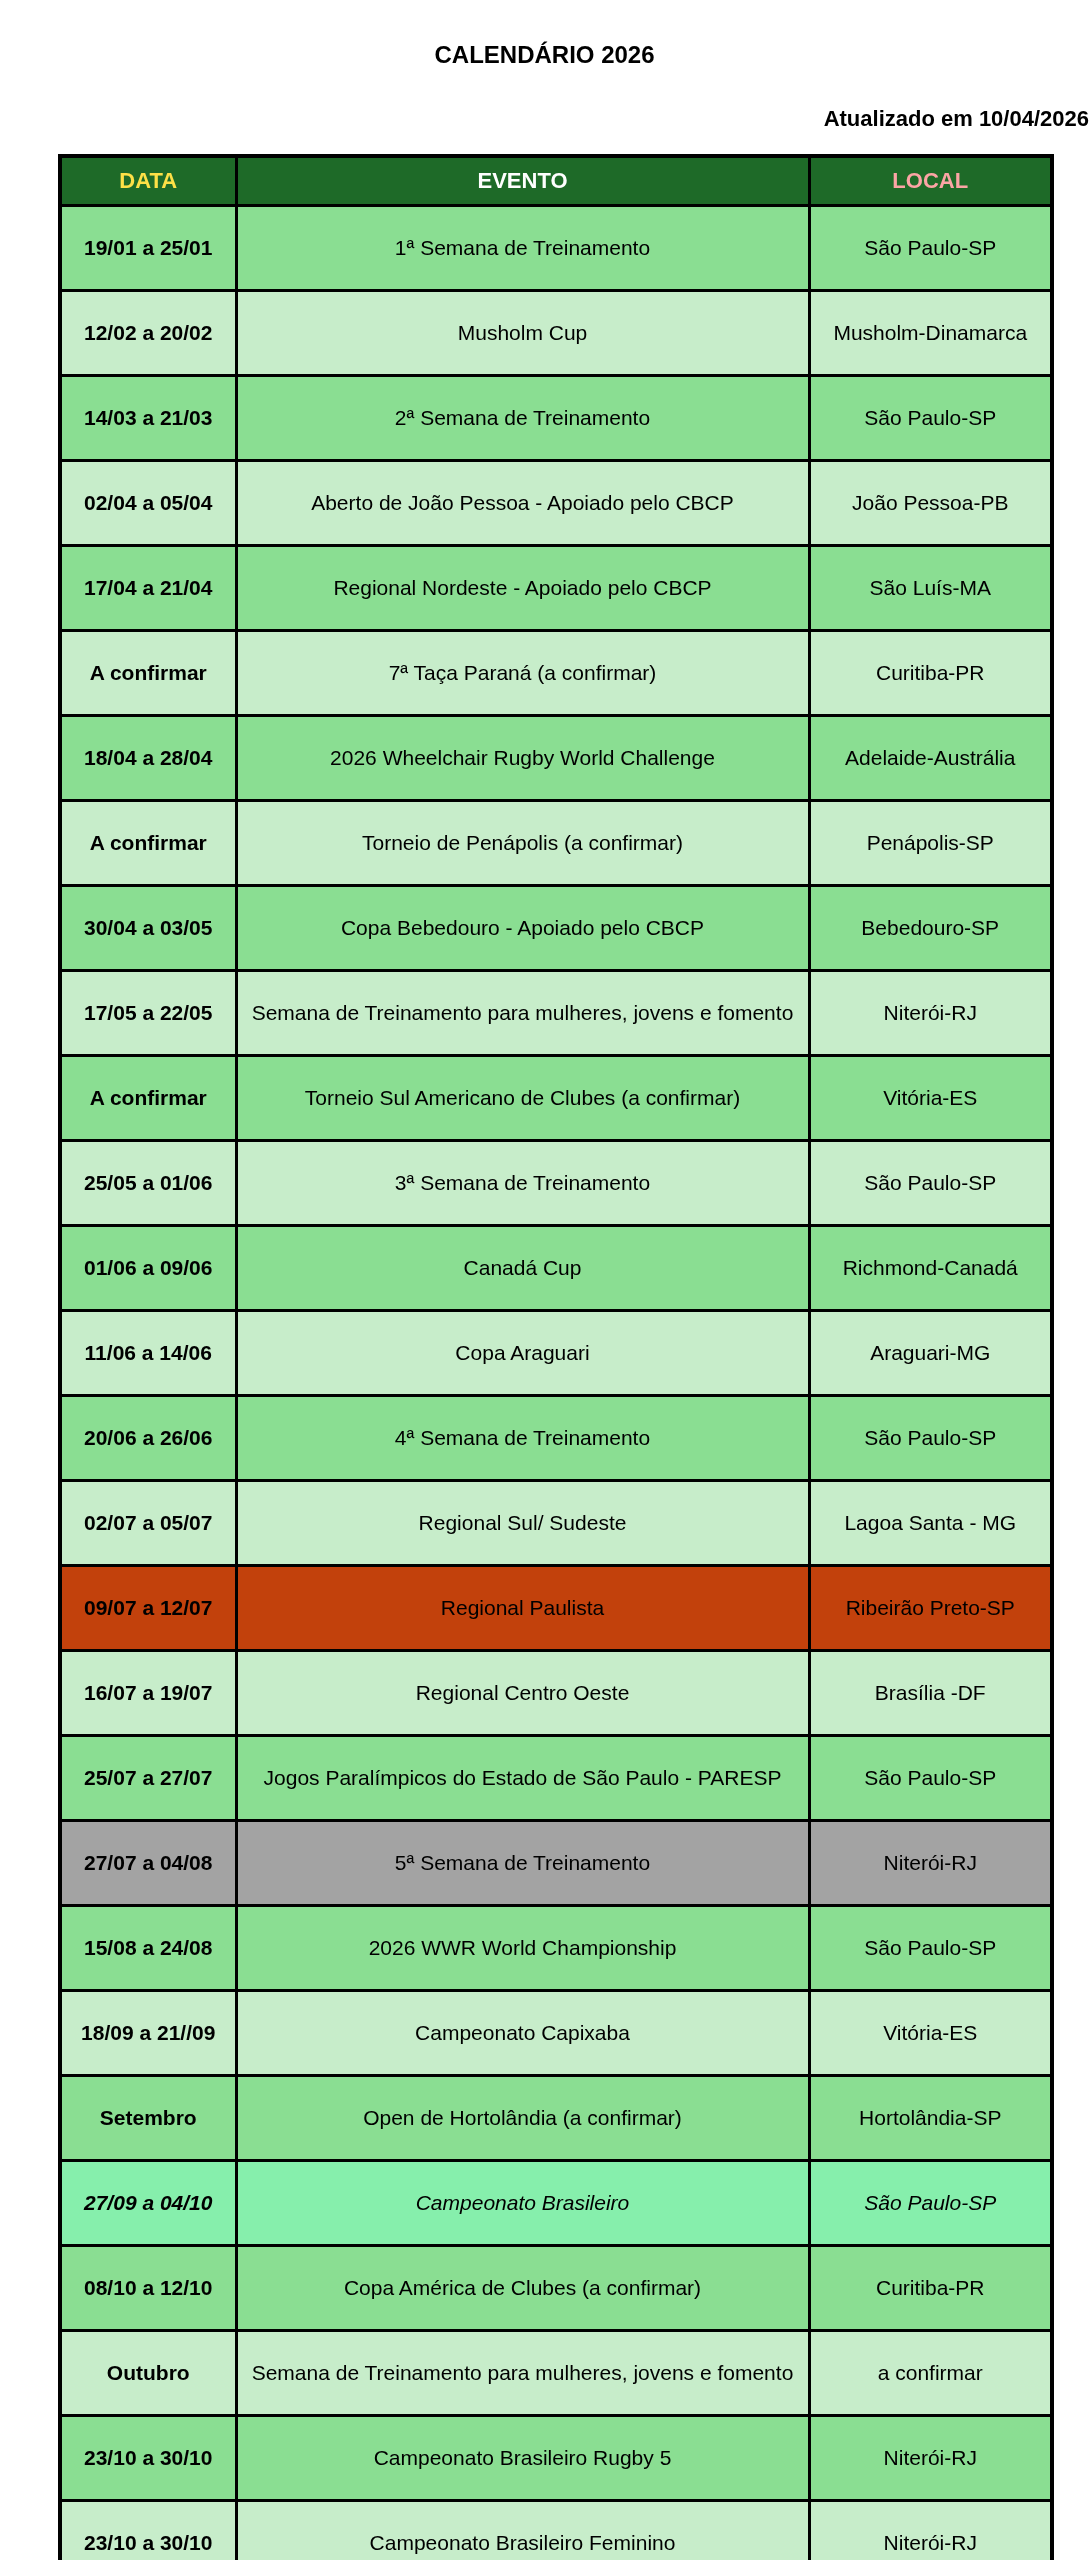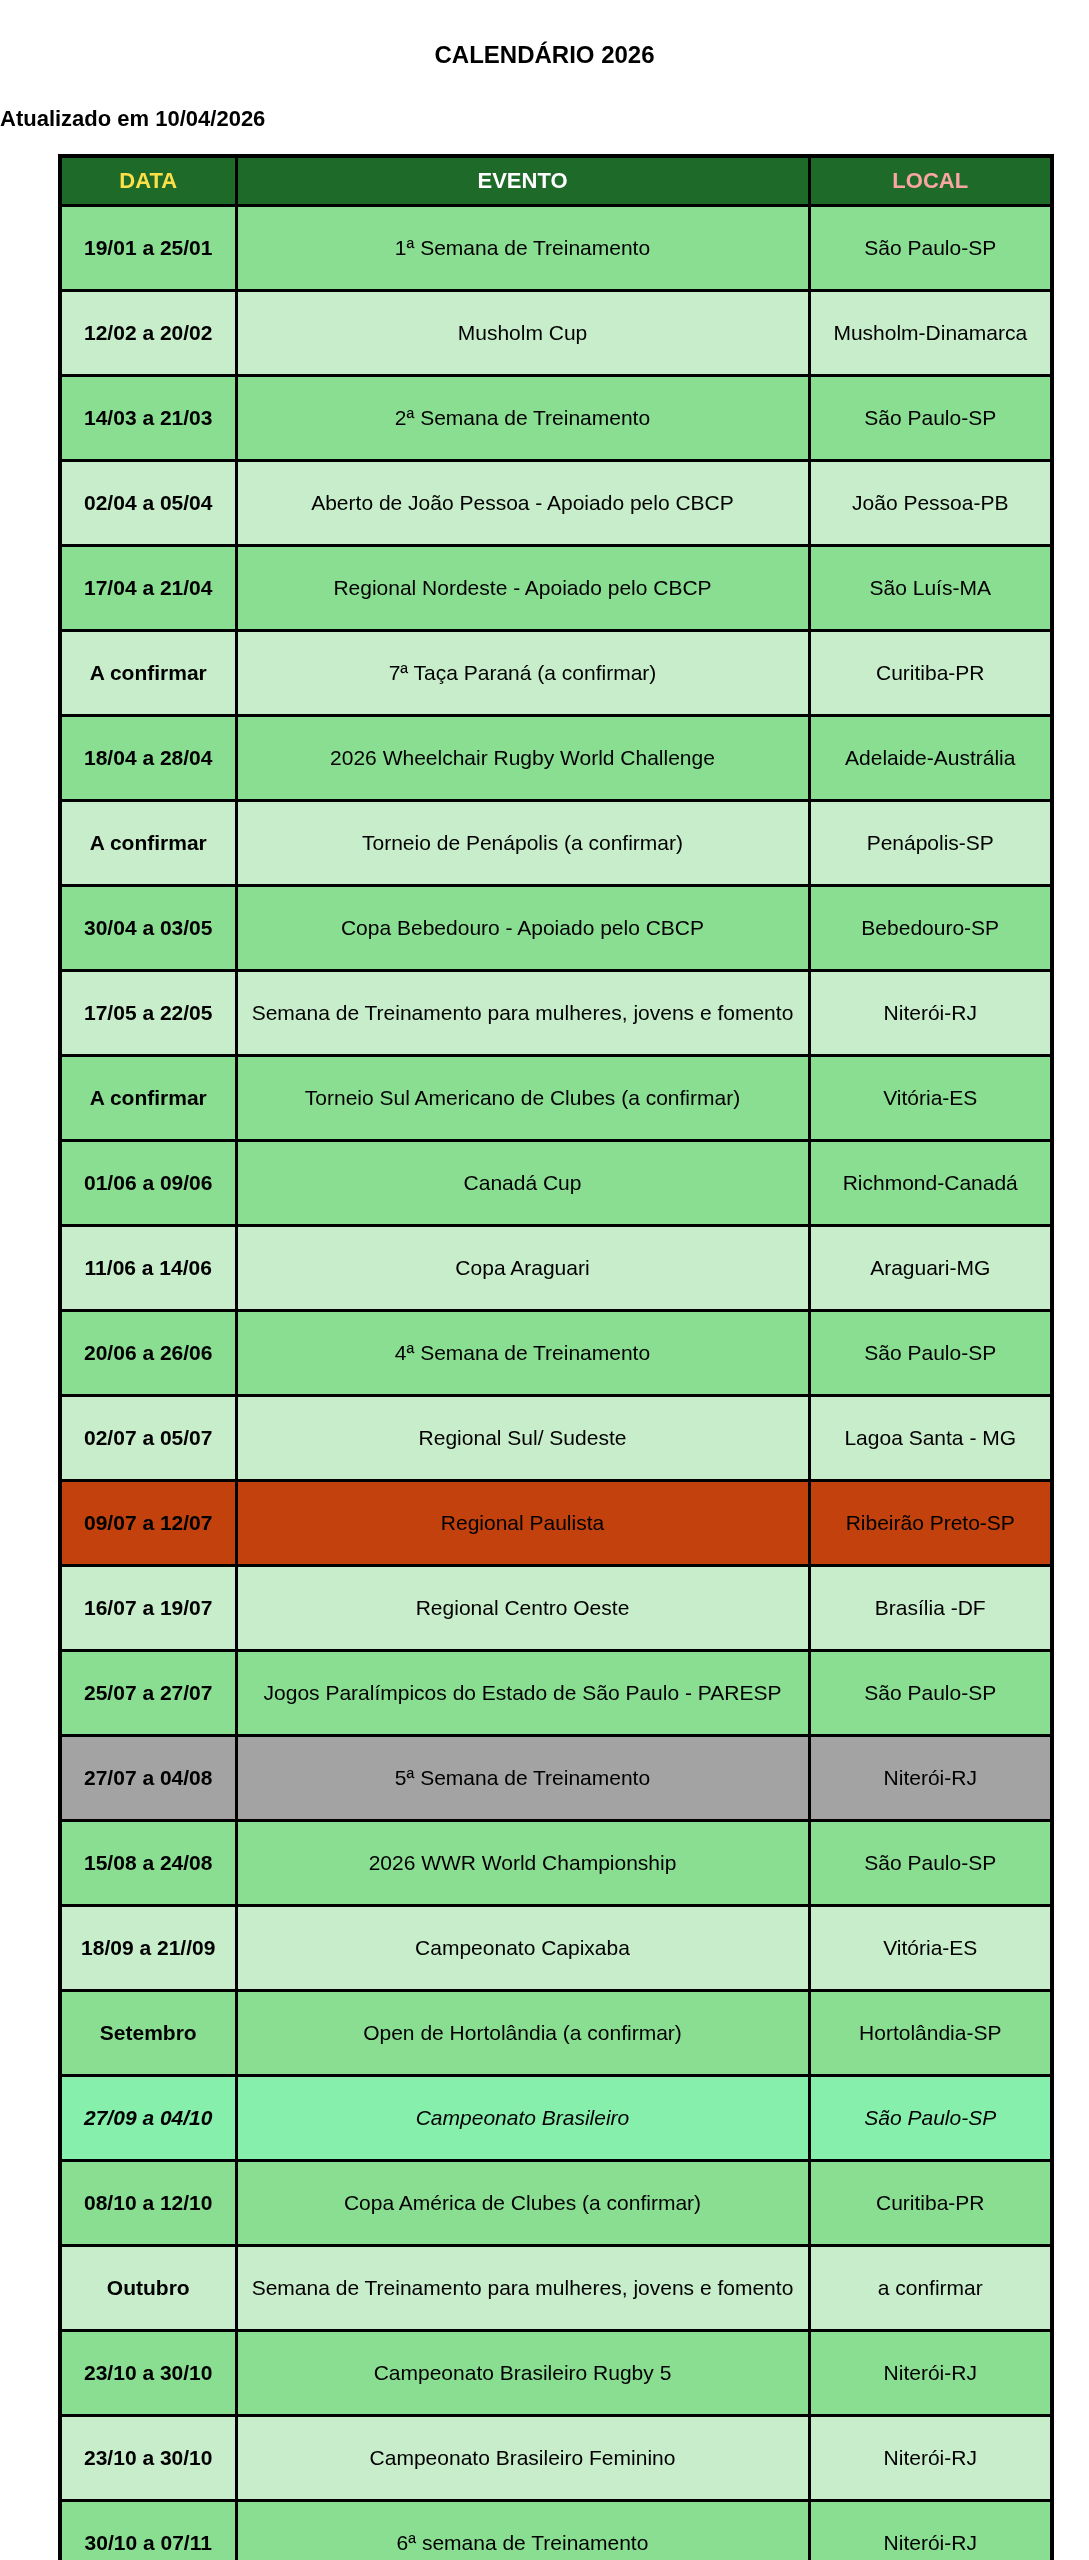--- a/index.html
+++ b/index.html
@@ -19,21 +19,21 @@
     margin: 15px;
     padding-top: 26px;
     text-align: center;
     font-size: 24px;
     font-weight: bold;
     letter-spacing: 0px;
   }
   .page-subtitle {
     margin: 0;
     padding-top: 22px;
-    text-align: left;
+    text-align: right;
     font-size: 22px;
     font-weight: bold;
   }
   table.calendar {
     border-collapse: collapse;
     table-layout: fixed;
     width: 992px;
     margin-left: 58px;
     margin-top: 22px;
     border: 4px solid #000000;
@@ -138,20 +138,25 @@
         <tr style="background: rgb(199, 237, 202);">
           <td class="date-cell">17/05 a 22/05</td>
           <td class="event-cell">Semana de Treinamento para mulheres, jovens e fomento</td>
           <td class="local-cell">Niterói-RJ</td>
         </tr>
         <tr style="background: rgb(138, 222, 146);">
           <td class="date-cell">A confirmar</td>
           <td class="event-cell">Torneio Sul Americano de Clubes (a confirmar)</td>
           <td class="local-cell">Vitória-ES</td>
         </tr>
+        <tr style="background: rgb(199, 237, 202);">
+          <td class="date-cell">25/05 a 01/06</td>
+          <td class="event-cell">3ª Semana de Treinamento</td>
+          <td class="local-cell">São Paulo-SP</td>
+        </tr>
         <tr style="background: rgb(138, 222, 146);">
           <td class="date-cell">01/06 a 09/06</td>
           <td class="event-cell">Canadá Cup</td>
           <td class="local-cell">Richmond-Canadá</td>
         </tr>
         <tr style="background: rgb(199, 237, 202);">
           <td class="date-cell">11/06 a 14/06</td>
           <td class="event-cell">Copa Araguari</td>
           <td class="local-cell">Araguari-MG</td>
         </tr>

